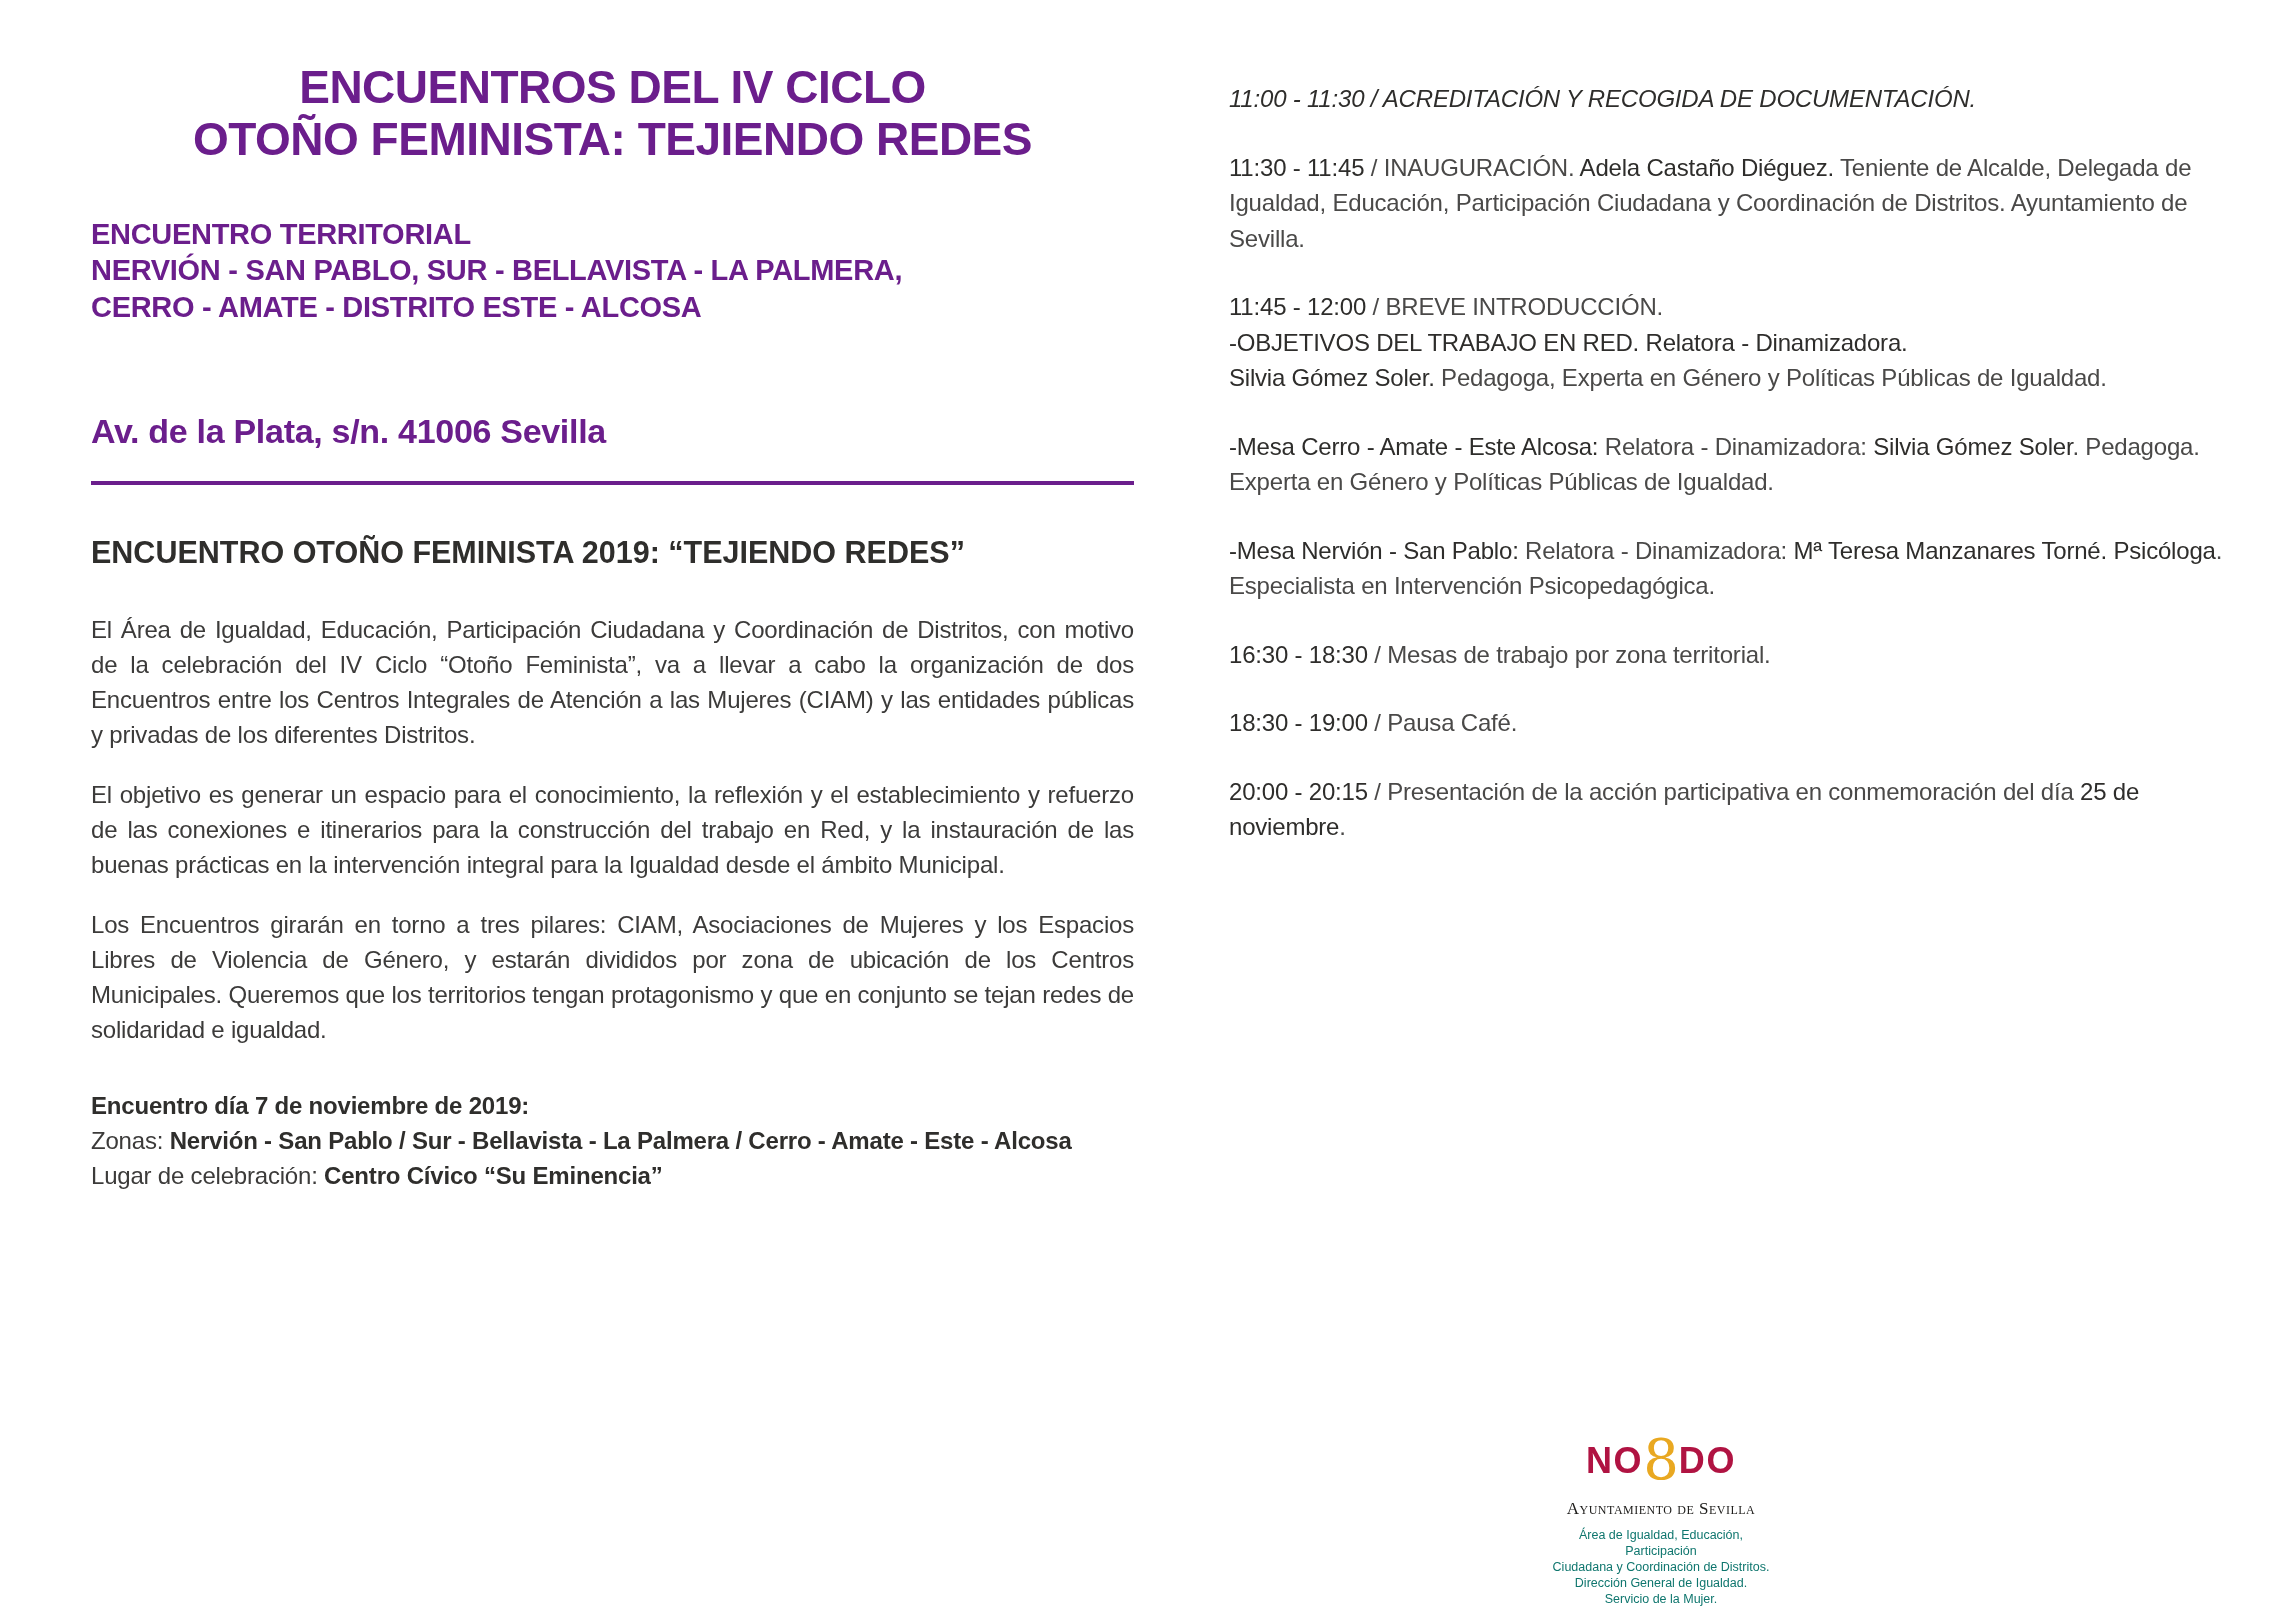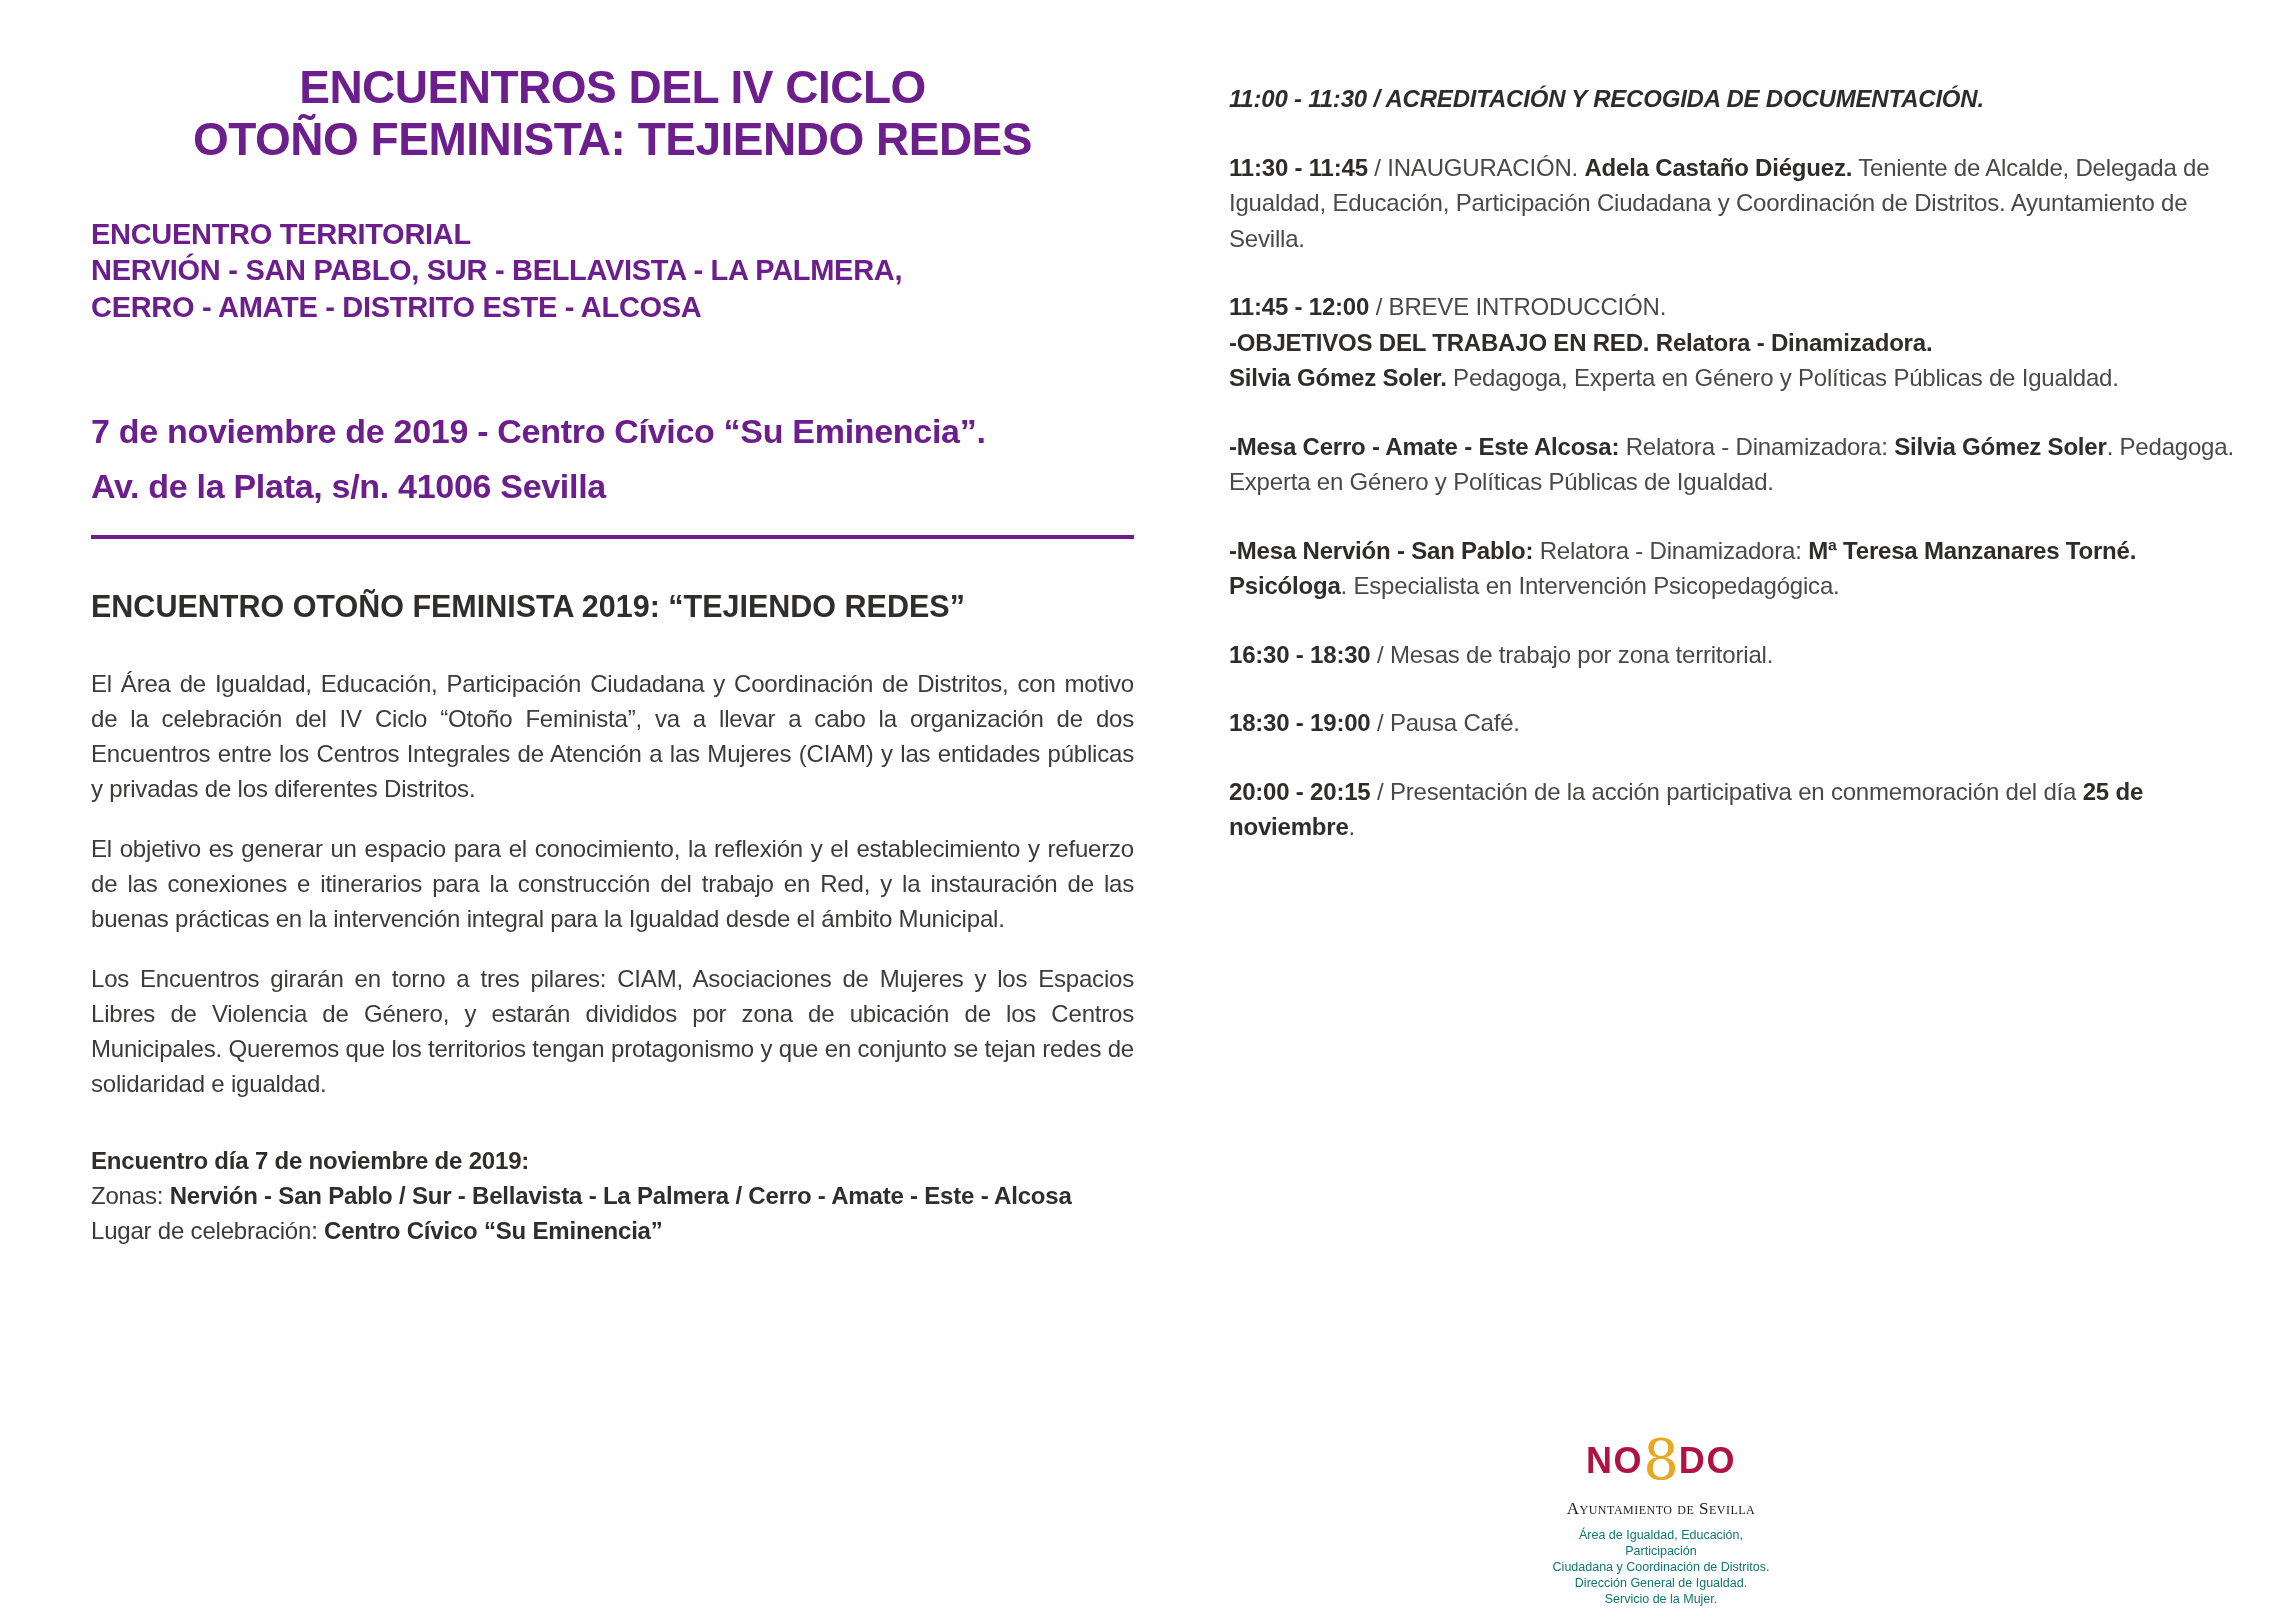--- a/index.html
+++ b/index.html
@@ -54,21 +54,21 @@
   }
   .event-line .b { font-weight: 700; color: var(--body-bold); }
 
   
   .right-col { position: absolute; left: 1229px; top: 81px; width: 1008px; }
   .entry {
     font-size: 24px; line-height: 1.48; letter-spacing: -0.2px;
     color: var(--schedule-text);
     margin-bottom: 33px;
   }
-  .entry .b { font-weight: 700; color: var(--schedule-bold); }
+  .entry .b { font-weight: 400; color: var(--schedule-bold); }
   .entry .i { font-style: italic; }
 
   
   .footer { position: absolute; left: 1544px; top: 1432px; width: 234px; text-align: center; }
   .logo-line { line-height: 1; white-space: nowrap; }
   .logo-word {
     font-size: 36px; font-weight: 700; letter-spacing: 1.6px;
     color: var(--logo-red);
   }
   .logo-eight {
@@ -94,21 +94,20 @@
       <div>OTOÑO FEMINISTA: TEJIENDO REDES</div>
     </div>
 
   <div class="subtitle">
       <div>ENCUENTRO TERRITORIAL</div>
       <div>NERVIÓN - SAN PABLO, SUR - BELLAVISTA - LA PALMERA,</div>
       <div>CERRO - AMATE - DISTRITO ESTE - ALCOSA</div>
     </div>
 
   <div class="dates">
-      <div>7 de noviembre de 2019 - Centro Cívico “Su Eminencia”.</div>
       <div>Av. de la Plata, s/n. 41006 Sevilla</div>
     </div>
 
   <div class="rule"></div>
 
   <div class="heading">ENCUENTRO OTOÑO FEMINISTA 2019: “TEJIENDO REDES”</div>
 
   <div class="paras">
       <div class="para">El Área de Igualdad, Educación, Participación Ciudadana y Coordinación de Distritos, con motivo de la celebración del IV Ciclo “Otoño Feminista”, va a llevar a cabo la organización de dos Encuentros entre los Centros Integrales de Atención a las Mujeres (CIAM) y las entidades públicas y privadas de los diferentes Distritos.</div>
       <div class="para">El objetivo es generar un espacio para el conocimiento, la reflexión y el establecimiento y refuerzo de las conexiones e itinerarios para la construcción del trabajo en Red, y la instauración de las buenas prácticas en la intervención integral para la Igualdad desde el ámbito Municipal.</div>

